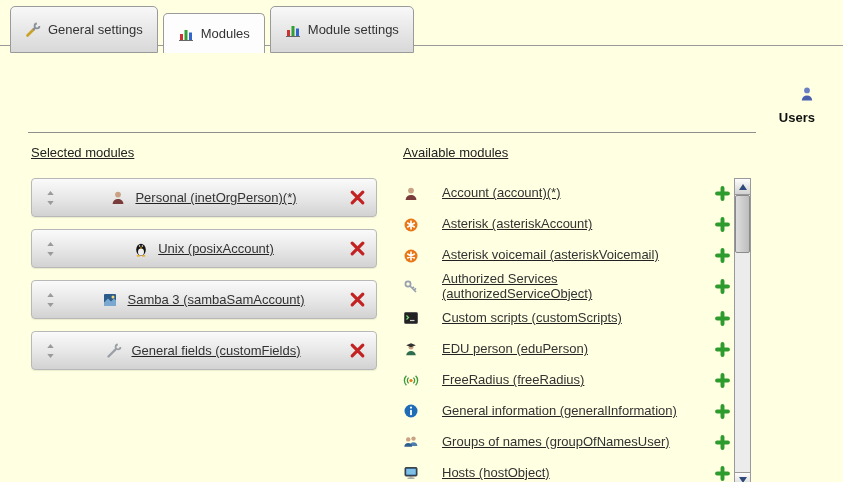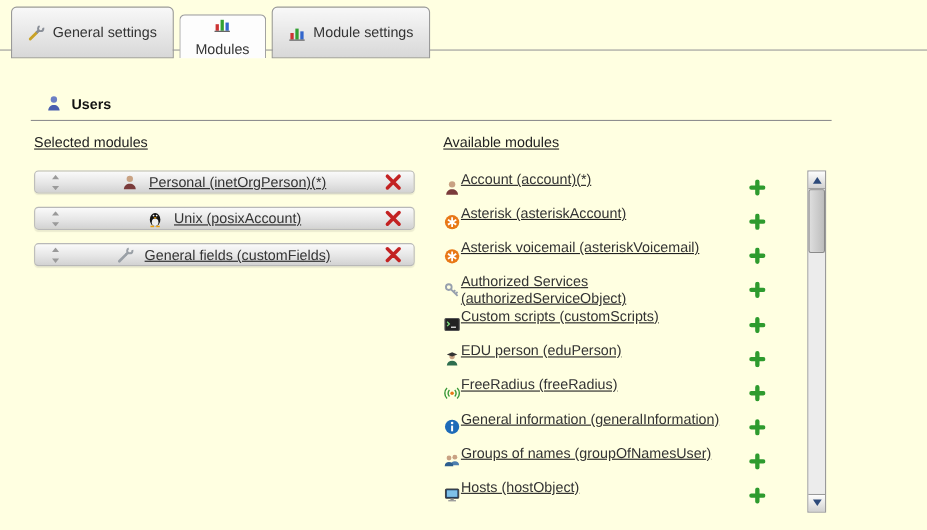--- a/index.html
+++ b/index.html
@@ -22,52 +22,52 @@
     height: 47px; padding: 0 14px;
     border: 1px solid #9a9a9a; border-bottom: 1px solid #9a9a9a;
     border-radius: 5px 5px 0 0;
     background: linear-gradient(#f8f8f8, #d8d8d8);
     color: #333; cursor: pointer; white-space: nowrap;
   }
   .tab.active {
     height: 40px;
     background: #fdfdfd;
     border-bottom: none;
-    position: relative; z-index: 2; flex-direction: column;
+    position: relative; z-index: 2;
   }
   .icn { display: inline-flex; align-items: center; justify-content: center; flex: none; }
 
   
   .panel { padding: 0 28px; }
-  .heading { display: flex; align-items: flex-end; gap: 8px; margin: 40px 0 0 13px; font-weight: bold; color: #111; }
+  .heading { display: flex; align-items: flex-end; gap: 8px; margin: 40px 0 0 13px; font-weight: bold; color: #111; flex-direction: column; }
   .rule { width: 728px; border-bottom: 1px solid #8f8f8f; margin-top: 7px; }
 
   .cols { display: flex; margin-top: 12px; text-decoration: underline; }
   .colhdr { color: #222; margin-bottom: 18px; }
 
   
   .col-left { width: 346px; margin-left: 3px; }
   .selrow {
     display: flex; align-items: center;
-    height: 21px; margin-bottom: 12px; padding: 0 10px;
+    height: 39px; margin-bottom: 12px; padding: 0 10px;
     border: 1px solid #b8b8b8; border-radius: 4px;
     background: linear-gradient(#fafafa, #e6e6e6 55%, #d2d2d2);
     box-shadow: 0 1px 1px rgba(0,0,0,0.08);
     cursor: move;
   }
   .drag { width: 16px; display: inline-flex; justify-content: center; cursor: grab; }
   .mid { flex: 1; display: flex; align-items: center; justify-content: center; gap: 9px; }
   .mlabel { color: #333; }
   .del, .add { background: none; border: none; padding: 0; cursor: pointer; display: inline-flex; align-items: center; }
 
   
   .col-right { margin-left: 26px; width: 350px; }
   .avbody { display: flex; gap: 4px; }
   .avlist { width: 327px; }
-  .avrow { display: flex; gap: 0; min-height: 31px; padding: 1px 0; }
+  .avrow { display: flex; align-items: center; gap: 23px; min-height: 31px; padding: 1px 0; }
   .avlabel { flex: 1; color: #333; line-height: 1.15; max-width: 262px; }
 
   
   .scrollbar { width: 17px; border: 1px solid #9a9a9a; background: #e9e9e9; display: flex; flex-direction: column; align-self: stretch; }
   .sb-btn { height: 16px; flex: none; background: linear-gradient(#fdfdfd, #d2d2d2); border-bottom: 1px solid #9a9a9a; display: flex; align-items: center; justify-content: center; cursor: pointer; }
   .sb-btn.bottom { border-bottom: none; border-top: 1px solid #9a9a9a; }
   .sb-track { flex: 1; position: relative; background: #ececec; }
   .sb-thumb { position: absolute; top: 0; left: 0; right: 0; height: 58px; background: linear-gradient(90deg, #dedede, #bdbdbd); border: 1px solid #8a8a8a; border-radius: 2px; cursor: grab; }
   .arr { width: 0; height: 0; border-left: 4px solid transparent; border-right: 4px solid transparent; }
   .arr.up { border-bottom: 6px solid #2d4a7a; }
@@ -186,31 +186,56 @@
           </span>
           <button class="del">
             <span class="icn">
               <svg width="17" height="17" viewBox="0 0 16 16">
                   <path d="M3 3l10 10M13 3L3 13" stroke="#c32222" stroke-width="3" stroke-linecap="round"></path>
                 </svg>
             </span>
           </button>
         </div>
 
-
         <div class="selrow">
           <span class="drag">
             <svg width="11" height="14" viewBox="0 0 11 14">
                 <path d="M5.5 0l3.2 4H2.3z" fill="#9a9a9a"></path>
                 <path d="M5.5 14L2.3 10h6.4z" fill="#9a9a9a"></path>
               </svg>
           </span>
           <span class="mid">
             <span class="icn">
               <svg width="16" height="16" viewBox="0 0 16 16">
+                  <rect x="2" y="2" width="12" height="12" rx="1" fill="#2b5b8a"></rect>
+                  <path d="M2 10.5l4-4 3 3 3-3 2 2V14H2z" fill="#7aa8d0"></path>
+                  <circle cx="11" cy="5" r="1.5" fill="#f5d76e"></circle>
+                </svg>
+            </span>
+            <span class="mlabel">Samba 3 (sambaSamAccount)</span>
+          </span>
+          <button class="del">
+            <span class="icn">
+              <svg width="17" height="17" viewBox="0 0 16 16">
+                  <path d="M3 3l10 10M13 3L3 13" stroke="#c32222" stroke-width="3" stroke-linecap="round"></path>
+                </svg>
+            </span>
+          </button>
+        </div>
+
+        <div class="selrow">
+          <span class="drag">
+            <svg width="11" height="14" viewBox="0 0 11 14">
+                <path d="M5.5 0l3.2 4H2.3z" fill="#9a9a9a"></path>
+                <path d="M5.5 14L2.3 10h6.4z" fill="#9a9a9a"></path>
+              </svg>
+          </span>
+          <span class="mid">
+            <span class="icn">
+              <svg width="16" height="16" viewBox="0 0 16 16">
                   <path d="M2.5 13.5l6-6" stroke="#9aa0a6" stroke-width="2.4" stroke-linecap="round"></path>
                   <path d="M8.2 7.8l2.3-2.3" stroke="#9aa0a6" stroke-width="2.2"></path>
                   <circle cx="12" cy="3.9" r="2.4" fill="none" stroke="#9aa0a6" stroke-width="1.8" stroke-dasharray="10 4"></circle>
                 </svg>
             </span>
             <span class="mlabel">General fields (customFields)</span>
           </span>
           <button class="del">
             <span class="icn">
               <svg width="17" height="17" viewBox="0 0 16 16">

